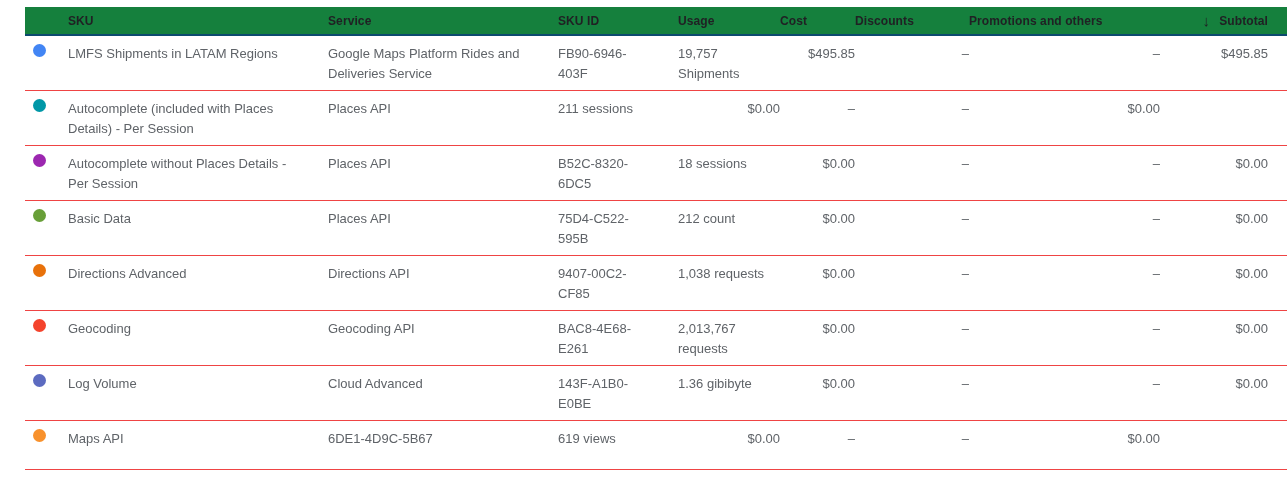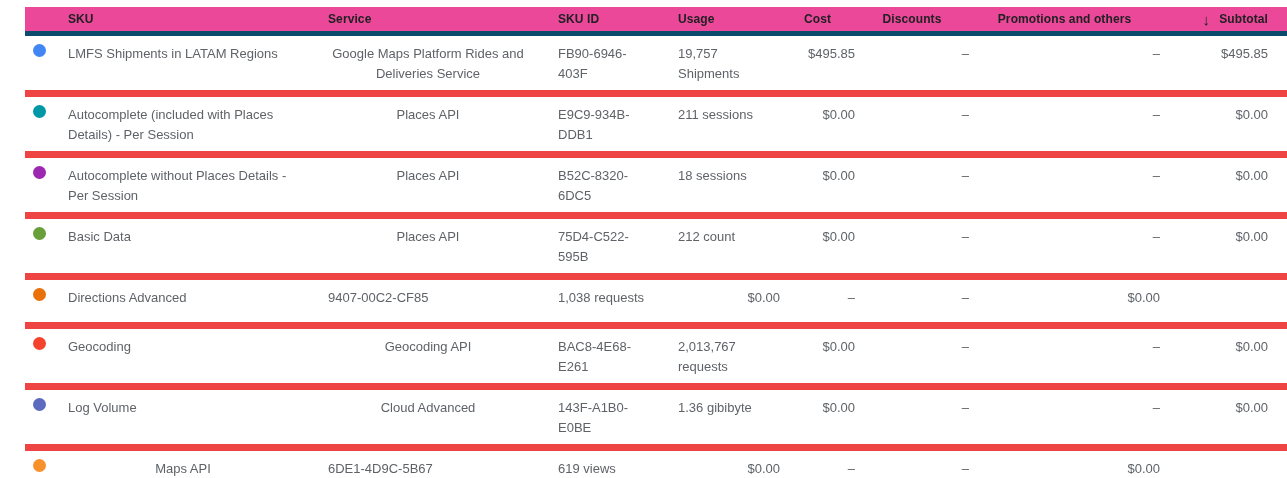--- a/index.html
+++ b/index.html
@@ -11,56 +11,56 @@
   }
   .table { margin-left: 25px; }
   .spacer-top { height: 7px; background: #ffffff; }
   .header-row, .row {
     display: grid;
     grid-template-columns: 43px 260px 230px 120px 102px 75px 114px 191px 108px;
     padding-right: 19px;
   }
   .header-row {
     height: 29px;
-    background: #ec4899;
-    border-bottom: 5px solid #0c4a6e;
+    background: #15803d;
+    border-bottom: 2px solid #0c4a6e;
     align-items: center;
   }
   .hcell {
     font-size: 12px;
     font-weight: 700;
     color: #202124;
     letter-spacing: 0.1px;
     cursor: pointer;
   }
-  .hcell.num { text-align: center; }
+  .hcell.num { text-align: left; }
   .hcell.sorted { display: flex; align-items: center; justify-content: flex-end; }
   .sort-arrow { font-size: 15px; font-weight: 400; margin-right: 9px; color: #202124; }
   .row {
     min-height: 49px;
-    border-bottom: 7px solid #ef4444;
+    border-bottom: 1px solid #ef4444;
     background: #ffffff;
   }
   .cell {
     font-size: 13px;
     line-height: 20px;
     color: #5f6368;
     padding-top: 8px;
     padding-bottom: 6px;
   }
   .cell.num { text-align: right; }
   .c-dot { padding-top: 0; }
   .dot {
     display: block;
     width: 13px; height: 13px;
     border-radius: 50%;
     margin: 8px 0 0 8px;
   }
   .c-sku     { padding-right: 20px; }
-  .c-service { padding-right: 30px; text-align: center; }
+  .c-service { padding-right: 30px; }
   .c-skuid   { padding-right: 34px; }
   .c-usage   { padding-right: 12px; }
 </style>
 </head>
 <body>
 
 <div class="table">
   <div class="spacer-top"></div>
 
   <div class="header-row">
@@ -92,21 +92,20 @@
     <div class="cell num">–</div>
     <div class="cell num">$495.85</div>
   </div>
 
   <div class="row">
     <div class="cell c-dot">
       <span class="dot" style="background: rgb(0, 151, 167);"></span>
     </div>
     <div class="cell c-sku">Autocomplete (included with Places Details) - Per Session</div>
     <div class="cell c-service">Places API</div>
-    <div class="cell c-skuid">E9C9-934B-DDB1</div>
     <div class="cell c-usage">211 sessions</div>
     <div class="cell num">$0.00</div>
     <div class="cell num">–</div>
     <div class="cell num">–</div>
     <div class="cell num">$0.00</div>
   </div>
 
   <div class="row">
     <div class="cell c-dot">
       <span class="dot" style="background: rgb(156, 39, 176);"></span>
@@ -133,20 +132,21 @@
     <div class="cell num">–</div>
     <div class="cell num">–</div>
     <div class="cell num">$0.00</div>
   </div>
 
   <div class="row">
     <div class="cell c-dot">
       <span class="dot" style="background: rgb(232, 113, 10);"></span>
     </div>
     <div class="cell c-sku">Directions Advanced</div>
+    <div class="cell c-service">Directions API</div>
     <div class="cell c-skuid">9407-00C2-CF85</div>
     <div class="cell c-usage">1,038 requests</div>
     <div class="cell num">$0.00</div>
     <div class="cell num">–</div>
     <div class="cell num">–</div>
     <div class="cell num">$0.00</div>
   </div>
 
   <div class="row">
     <div class="cell c-dot">

